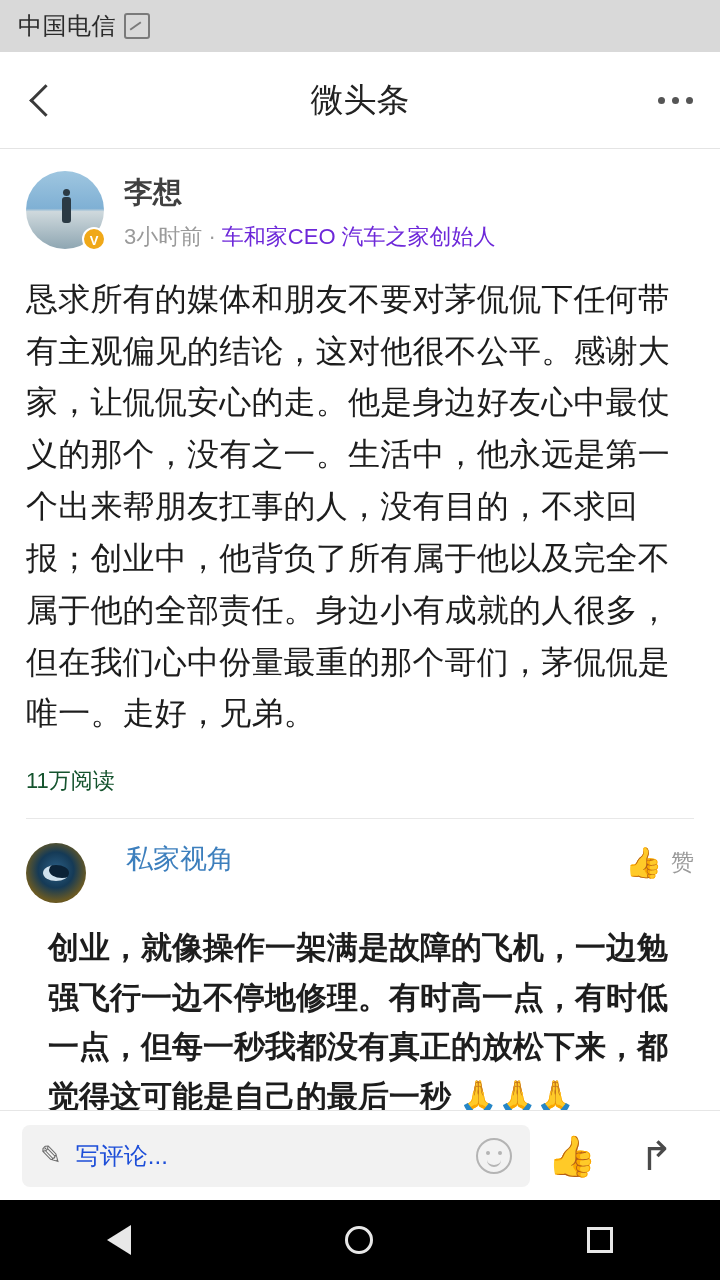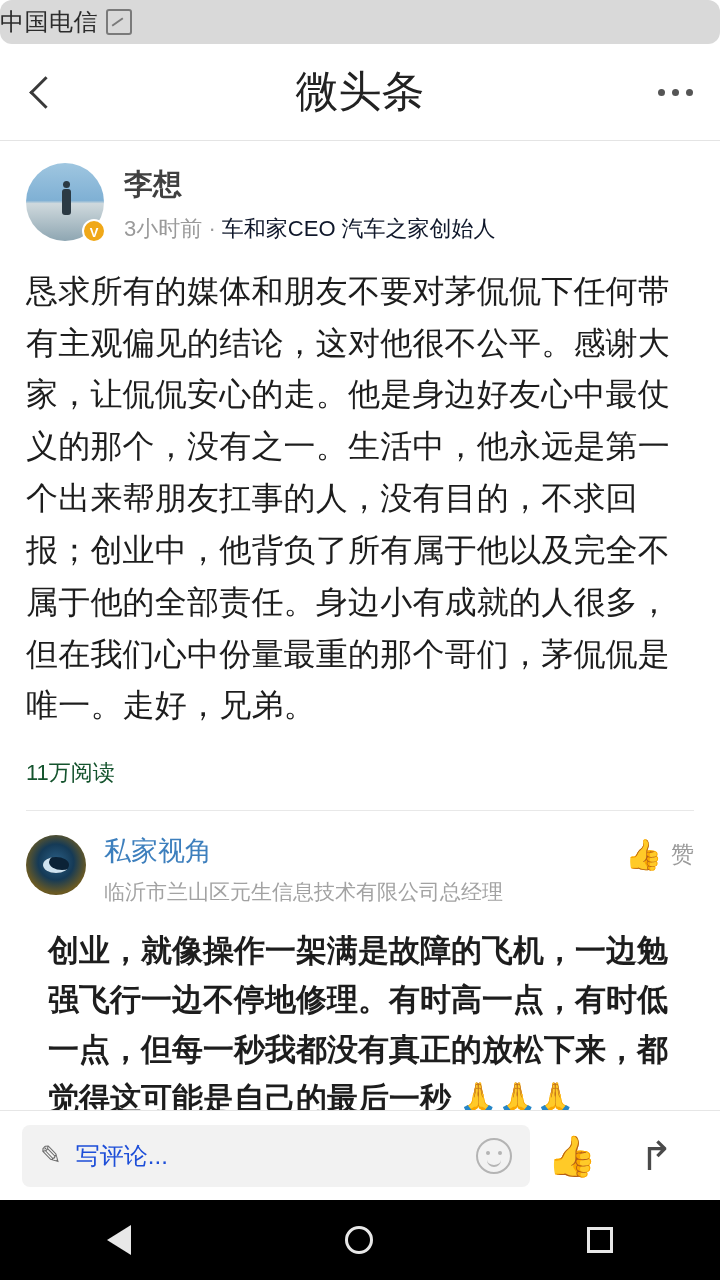--- a/index.html
+++ b/index.html
@@ -10,28 +10,27 @@
   body {
     width: 720px;
     height: 1280px;
     font-family: "Liberation Sans", "DejaVu Sans", sans-serif;
     overflow: hidden;
     position: relative;
   }
 
   
   .status-bar {
-    height: 44px;
+    height: 52px;
     background: #d9d9d9;
     display: flex;
     align-items: center;
-    padding: 0 0;
+    padding: 0 18px;
     box-sizing: border-box;
     color: #2b2b2b;
-    border-radius: 12px;
   }
   .status-carrier {
     font-size: 24px;
     letter-spacing: 0.5px;
   }
   .status-carrier-icon {
     display: inline-block;
     width: 22px;
     height: 22px;
     border: 2px solid #7a7a7a;
@@ -126,21 +125,21 @@
   .chev-left {
     width: 20px;
     height: 20px;
     border-left: 3px solid #3a3a3a;
     border-bottom: 3px solid #3a3a3a;
     transform: rotate(45deg);
   }
   .title-text {
     flex: 1;
     text-align: center;
-    font-size: 43px;
+    font-size: 33px;
     color: #222;
   }
   .more-btn {
     width: 90px;
     display: flex;
     align-items: center;
     justify-content: center;
     gap: 7px;
   }
   .more-btn i {
@@ -223,21 +222,21 @@
     color: #404040;
     font-weight: 600;
     line-height: 1.2;
   }
   .author-sub {
     font-size: 22px;
     color: #9a9a9a;
     margin-top: 12px;
   }
   .author-sub .org {
-    color: #0f172a;
+    color: #6d28d9;
   }
   .post-body {
     font-size: 32px;
     line-height: 1.62;
     color: #1d1d1d;
     margin-top: 22px;
     letter-spacing: 0.2px;
   }
   .read-count {
     font-size: 22px;
@@ -250,20 +249,21 @@
     margin: 22px 0 0 0;
   }
 
   
   .quote {
     padding: 24px 26px 0 26px;
   }
   .quote-head {
     display: flex;
     align-items: flex-start;
+    gap: 22px;
   }
   .q-avatar {
     width: 60px;
     height: 60px;
     border-radius: 50%;
     flex: none;
     background: radial-gradient(circle at 50% 45%, #2b5f86 0%, #153a56 40%, #6b5a22 70%, #3a2f10 100%);
     position: relative;
     overflow: hidden;
   }
@@ -460,21 +460,20 @@
     <div class="post-body">恳求所有的媒体和朋友不要对茅侃侃下任何带有主观偏见的结论，这对他很不公平。感谢大家，让侃侃安心的走。他是身边好友心中最仗义的那个，没有之一。生活中，他永远是第一个出来帮朋友扛事的人，没有目的，不求回报；创业中，他背负了所有属于他以及完全不属于他的全部责任。身边小有成就的人很多，但在我们心中份量最重的那个哥们，茅侃侃是唯一。走好，兄弟。</div>
     <div class="read-count">11万阅读</div>
     <div class="divider"></div>
   </div>
 
   <div class="quote">
     <div class="quote-head">
       <div class="q-avatar"></div>
       <div class="q-meta">
         <div class="q-name">私家视角</div>
-        <div class="q-sub">临沂市兰山区元生信息技术有限公司总经理</div>
       </div>
       <div class="like-btn">
         <span class="thumb-sm">👍</span>
         <span>赞</span>
       </div>
     </div>
     <div class="q-body">创业，就像操作一架满是故障的飞机，一边勉强飞行一边不停地修理。有时高一点，有时低一点，但每一秒我都没有真正的放松下来，都觉得这可能是自己的最后一秒 🙏🙏🙏</div>
   </div>
 
 </div>

